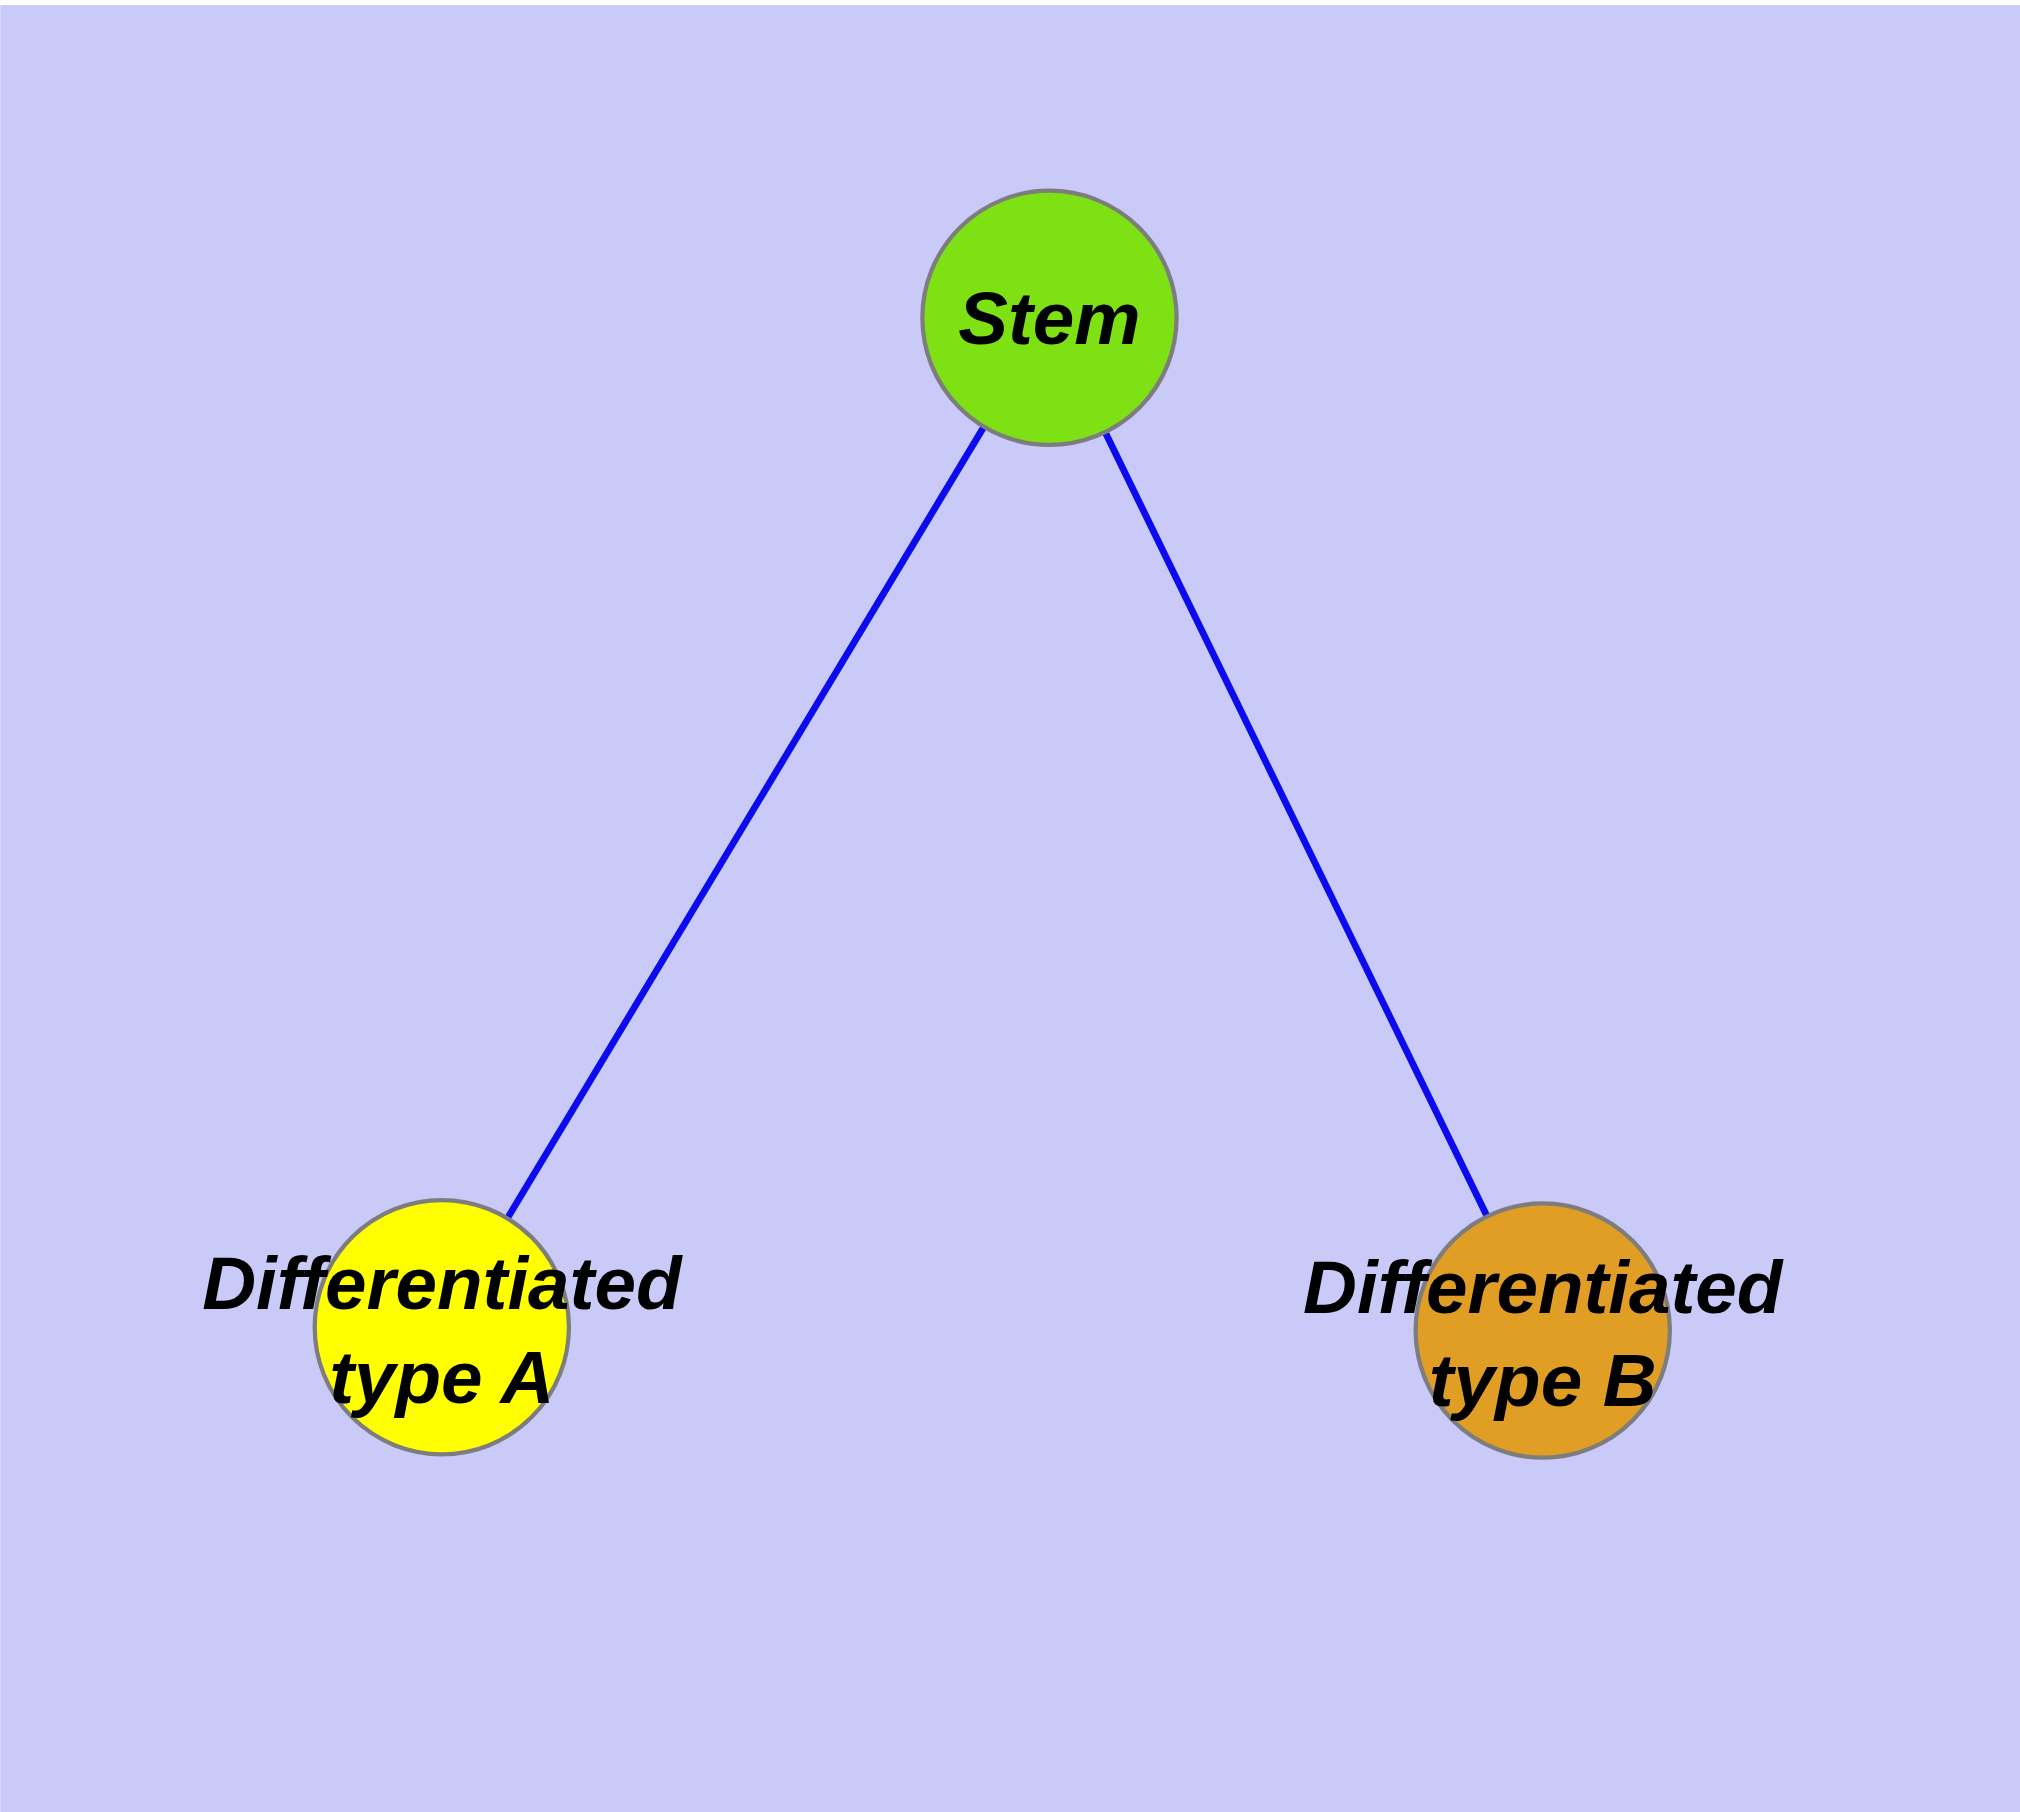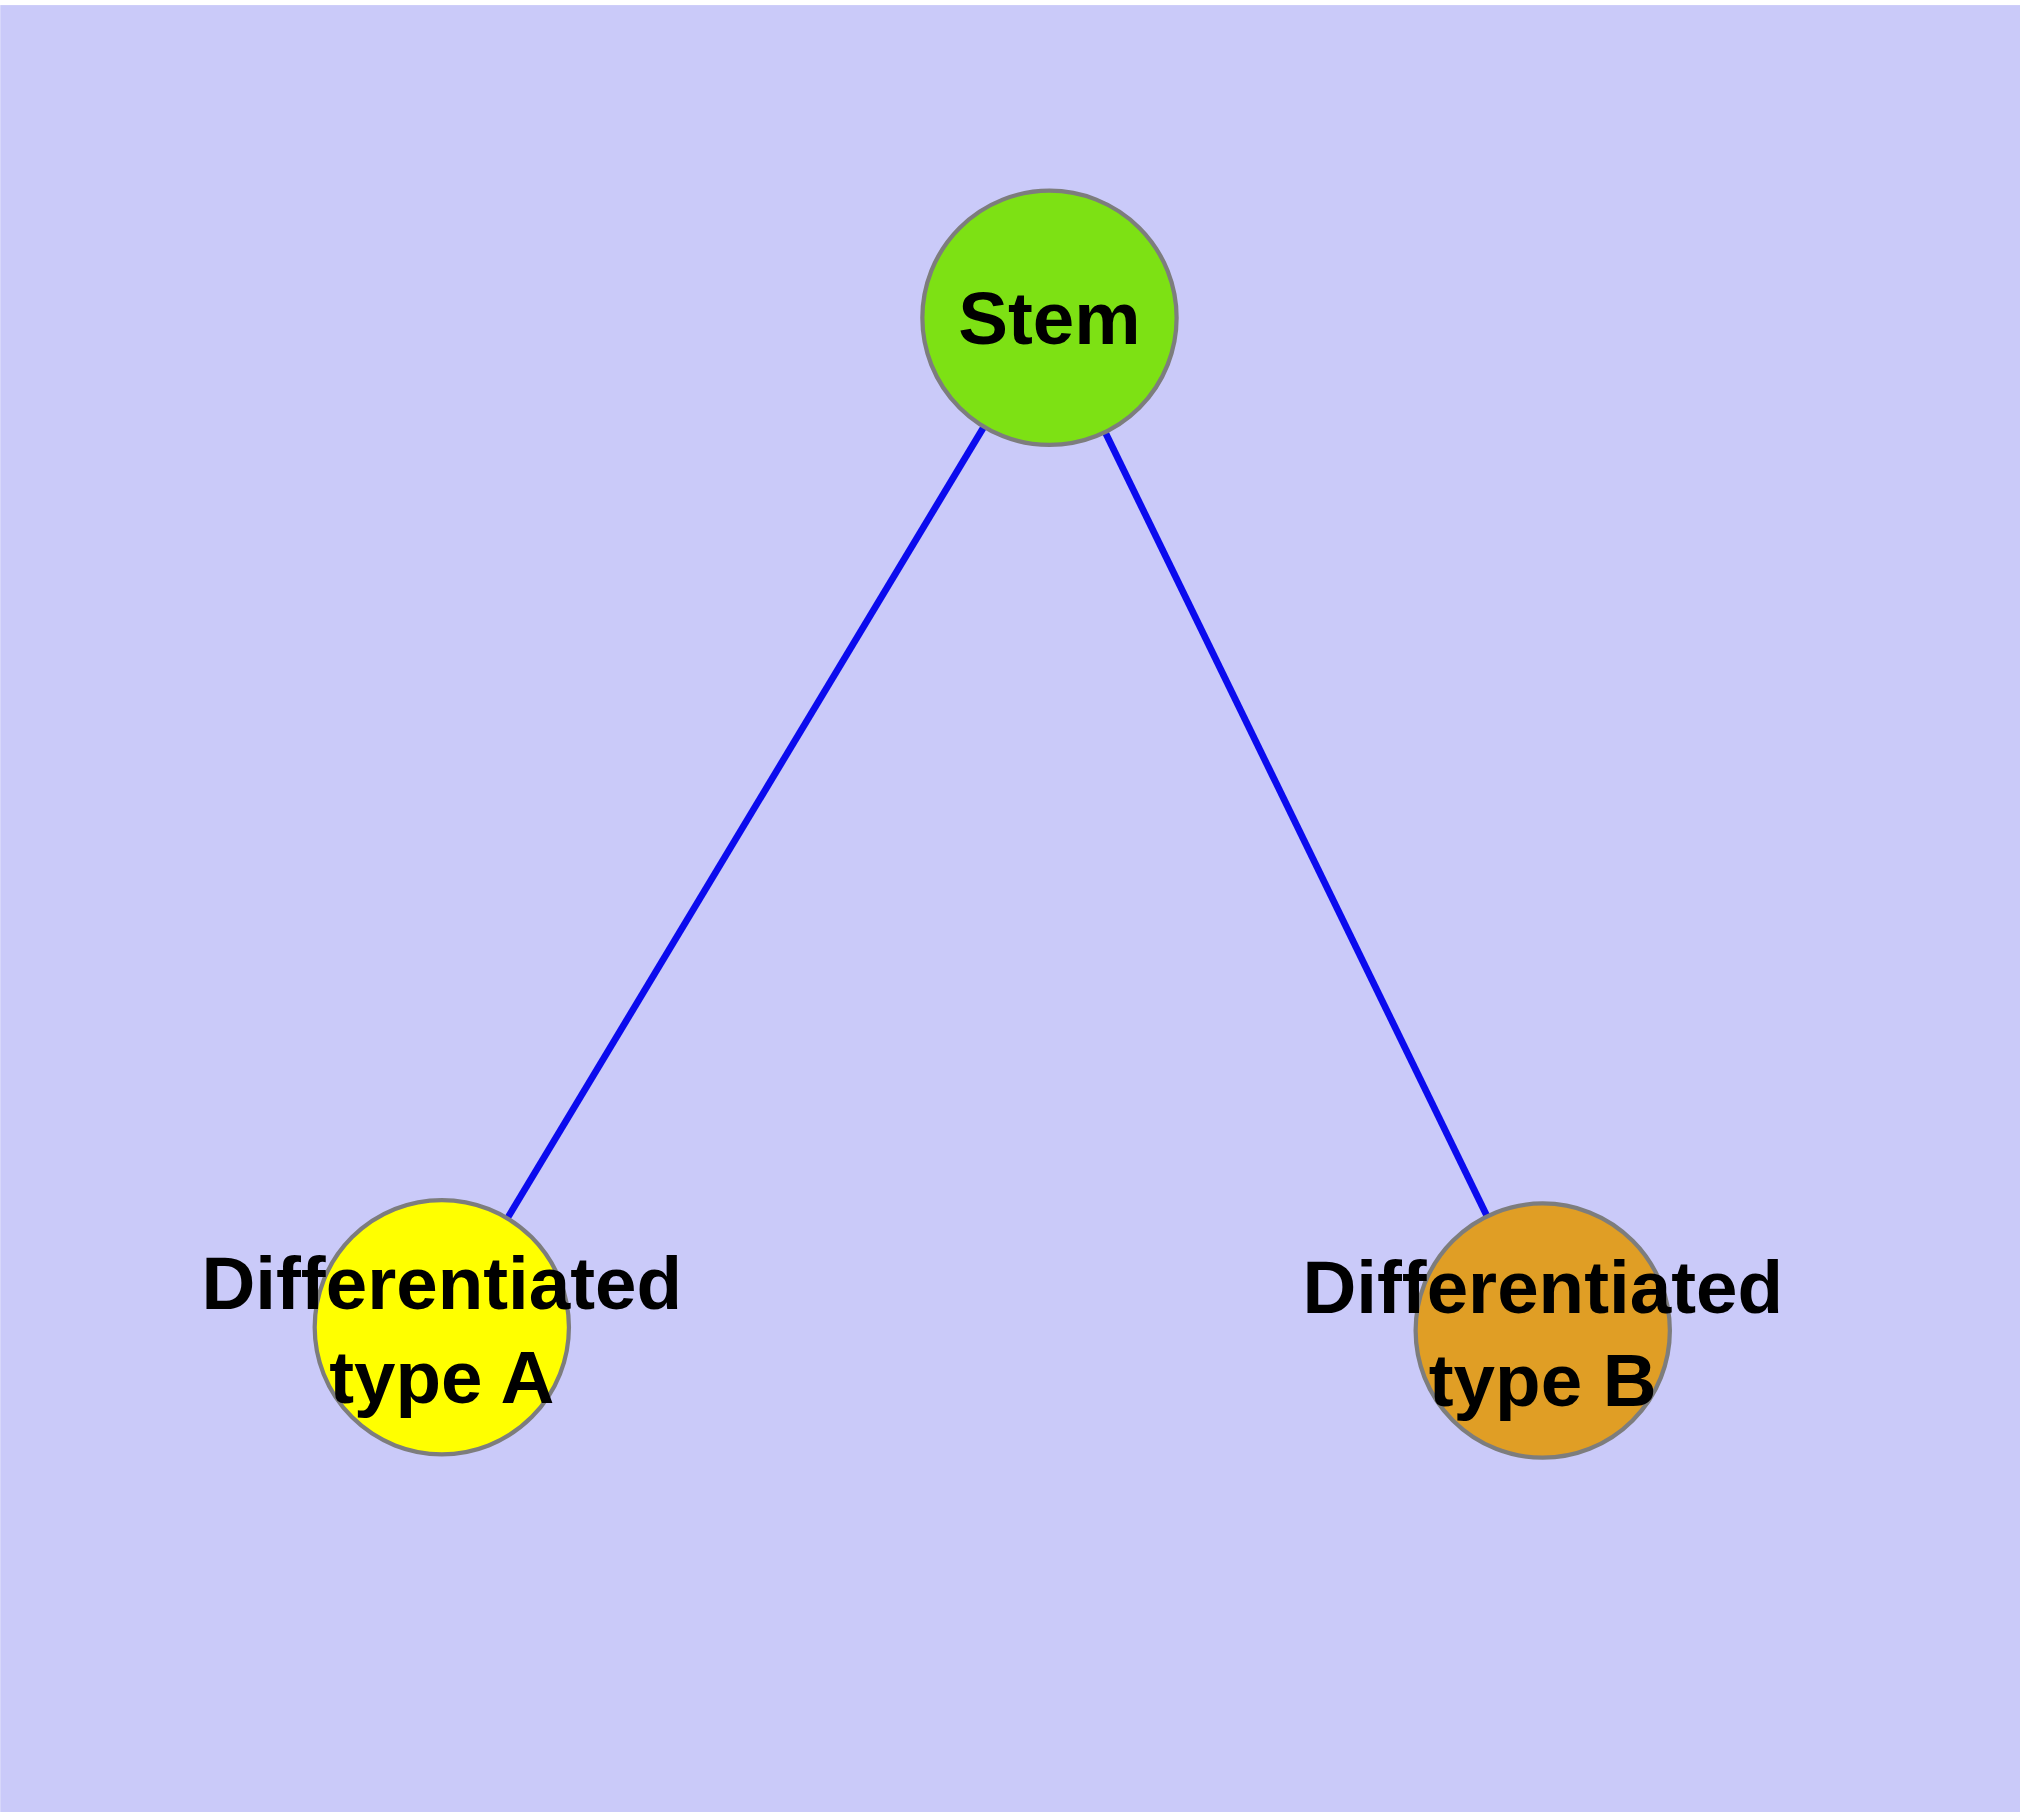--- a/index.html
+++ b/index.html
@@ -8,20 +8,21 @@
     width: 2021px;
     height: 1812px;
     background: #ffffff;
     overflow: hidden;
     font-family: "Liberation Sans", sans-serif;
   }
   .diagram-wrap {
     position: relative;
     width: 2021px;
     height: 1612px;
+    font-style: italic;
   }
   svg { display: block; }
   .node-circle {
     stroke-width: 5px;
   }
   .edge-line {
     stroke-width: 8px;
     fill: none;
     stroke-linecap: butt;
   }

